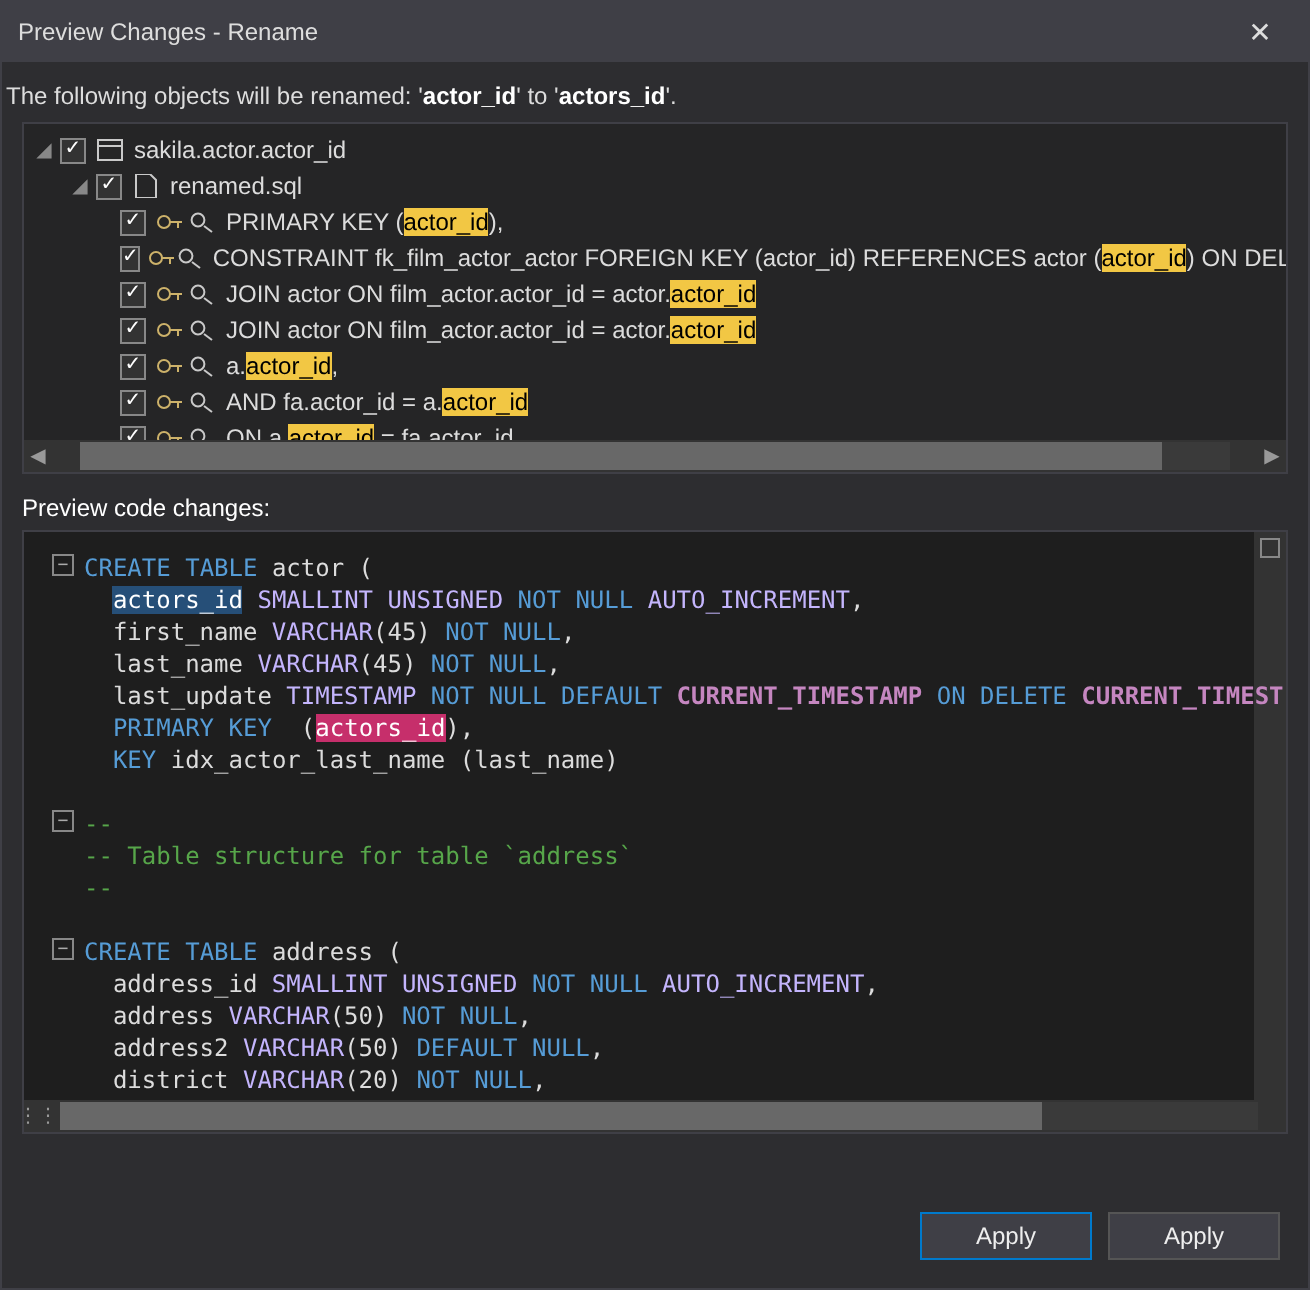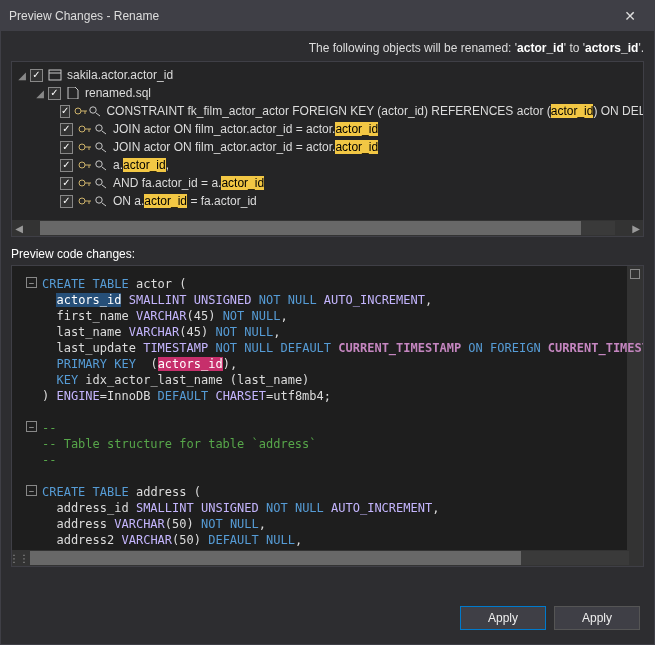--- a/index.html
+++ b/index.html
@@ -1,21 +1,21 @@
 <!DOCTYPE html>
 <html><head>
 <meta charset="utf-8">
 <style>
   * { margin:0; padding:0; box-sizing:border-box; }
   html,body { width:655px; height:645px; background:#2d2d30; color:#ccc; font-family:"Segoe UI",Tahoma,sans-serif; font-size:12px; overflow:hidden; }
   .window { width:655px; height:645px; background:#2d2d30; border:1px solid #3f3f46; display:flex; flex-direction:column; }
   .titlebar { height:30px; background:#3f3f46; display:flex; align-items:center; padding:0 8px; color:#ddd; font-size:12px; }
   .titlebar .title { flex:1; }
   .titlebar .close { width:32px; height:30px; display:flex; align-items:center; justify-content:center; cursor:pointer; font-size:14px; }
-  .intro { padding:10px 10px 6px 2px; color:#ddd;text-align:right; }
+  .intro { padding:10px 10px 6px 2px; color:#ddd; }
   .tree-wrap { margin:0 10px; border:1px solid #3f3f46; background:#252526; height:176px; display:flex; flex-direction:column; }
   .tree { flex:1; overflow:hidden; padding:4px 0 0 0; }
   .tree-row { display:flex; align-items:center; height:18px; white-space:nowrap; color:#dcdcdc; }
   .twisty { width:12px; display:inline-flex; justify-content:center; color:#888; font-size:10px; }
   .checkbox { width:13px; height:13px; border:1px solid #888; background:#333; margin:0 4px 0 2px; display:inline-flex; align-items:center; justify-content:center; font-size:10px; color:#fff; }
   .checkbox.checked::after { content:"✓"; line-height:1; }
   .node-icon { width:16px; height:14px; display:inline-flex; align-items:center; justify-content:center; margin-right:4px; }
   .icon-db svg, .icon-file svg, .icon-key svg, .icon-mag svg { display:block; }
   .node-text { white-space:nowrap; }
   .hl { background:#f2c744; color:#000; padding:0 0px; }
@@ -97,20 +97,37 @@
                 <line x1="7" y1="6" x2="13" y2="6" stroke="#cdb26a"></line>
                 <line x1="11" y1="6" x2="11" y2="9" stroke="#cdb26a"></line>
               </svg>
             </span>
             <span class="node-icon" style="margin-left:-4px">
               <svg width="14" height="12" viewBox="0 0 14 12">
                 <circle cx="5" cy="5" r="3.2" fill="none" stroke="#c9c9c9"></circle>
                 <line x1="8" y1="8" x2="12" y2="11" stroke="#c9c9c9"></line>
               </svg>
             </span>
+            <span class="node-text"><span>PRIMARY KEY  (</span><span class="hl">actor_id</span><span>),</span></span>
+          </div>
+          <div class="tree-row" style="padding-left: 46px;">
+            <span class="checkbox checked"></span>
+            <span class="node-icon">
+              <svg width="14" height="12" viewBox="0 0 14 12">
+                <circle cx="4" cy="6" r="3" fill="none" stroke="#cdb26a"></circle>
+                <line x1="7" y1="6" x2="13" y2="6" stroke="#cdb26a"></line>
+                <line x1="11" y1="6" x2="11" y2="9" stroke="#cdb26a"></line>
+              </svg>
+            </span>
+            <span class="node-icon" style="margin-left:-4px">
+              <svg width="14" height="12" viewBox="0 0 14 12">
+                <circle cx="5" cy="5" r="3.2" fill="none" stroke="#c9c9c9"></circle>
+                <line x1="8" y1="8" x2="12" y2="11" stroke="#c9c9c9"></line>
+              </svg>
+            </span>
             <span class="node-text"><span>CONSTRAINT fk_film_actor_actor FOREIGN KEY (actor_id) REFERENCES actor (</span><span class="hl">actor_id</span><span>) ON DELETE RESTRIC</span></span>
           </div>
           <div class="tree-row" style="padding-left: 46px;">
             <span class="checkbox checked"></span>
             <span class="node-icon">
               <svg width="14" height="12" viewBox="0 0 14 12">
                 <circle cx="4" cy="6" r="3" fill="none" stroke="#cdb26a"></circle>
                 <line x1="7" y1="6" x2="13" y2="6" stroke="#cdb26a"></line>
                 <line x1="11" y1="6" x2="11" y2="9" stroke="#cdb26a"></line>
               </svg>
@@ -208,24 +225,23 @@
   <div class="code-wrap">
     <div class="code-gutter-right">
       <div class="sq"></div>
     </div>
     <div class="code-lines">
 
       <div class="line"><span class="fold">−</span><span class="kw">CREATE</span> <span class="kw">TABLE</span> actor (</div>
       <div class="line">  <span class="new-hl">actors_id</span> <span class="typ">SMALLINT</span> <span class="typ">UNSIGNED</span> <span class="kw">NOT</span> <span class="kw">NULL</span> <span class="typ">AUTO_INCREMENT</span>,</div>
       <div class="line">  first_name <span class="typ">VARCHAR</span>(45) <span class="kw">NOT</span> <span class="kw">NULL</span>,</div>
       <div class="line">  last_name <span class="typ">VARCHAR</span>(45) <span class="kw">NOT</span> <span class="kw">NULL</span>,</div>
-      <div class="line">  last_update <span class="typ">TIMESTAMP</span> <span class="kw">NOT</span> <span class="kw">NULL</span> <span class="kw">DEFAULT</span> <span class="cur">CURRENT_TIMESTAMP</span> <span class="kw">ON</span> <span class="kw">FOREIGN</span> <span class="cur">CURRENT_TIMEST</span></div>
+      <div class="line">  last_update <span class="typ">TIMESTAMP</span> <span class="kw">NOT</span> <span class="kw">NULL</span> <span class="kw">DEFAULT</span> <span class="cur">CURRENT_TIMESTAMP</span> <span class="kw">ON</span> <span class="kw">DELETE</span> <span class="cur">CURRENT_TIMEST</span></div>
       <div class="line">  <span class="kw">PRIMARY</span> <span class="kw">KEY</span>  (<span class="new-hl2">actors_id</span>),</div>
       <div class="line">  <span class="kw">KEY</span> idx_actor_last_name (last_name)</div>
-      <div class="line">) <span class="typ">ENGINE</span>=InnoDB <span class="kw">DEFAULT</span> <span class="typ">CHARSET</span>=utf8mb4;</div>
       <div class="line"> </div>
       <div class="line"><span class="fold">−</span><span class="cm">--</span></div>
       <div class="line"><span class="cm">-- Table structure for table `address`</span></div>
       <div class="line"><span class="cm">--</span></div>
       <div class="line"> </div>
       <div class="line"><span class="fold">−</span><span class="kw">CREATE</span> <span class="kw">TABLE</span> address (</div>
       <div class="line">  address_id <span class="typ">SMALLINT</span> <span class="typ">UNSIGNED</span> <span class="kw">NOT</span> <span class="kw">NULL</span> <span class="typ">AUTO_INCREMENT</span>,</div>
       <div class="line">  address <span class="typ">VARCHAR</span>(50) <span class="kw">NOT</span> <span class="kw">NULL</span>,</div>
       <div class="line">  address2 <span class="typ">VARCHAR</span>(50) <span class="kw">DEFAULT</span> <span class="kw">NULL</span>,</div>
       <div class="line">  district <span class="typ">VARCHAR</span>(20) <span class="kw">NOT</span> <span class="kw">NULL</span>,</div>

